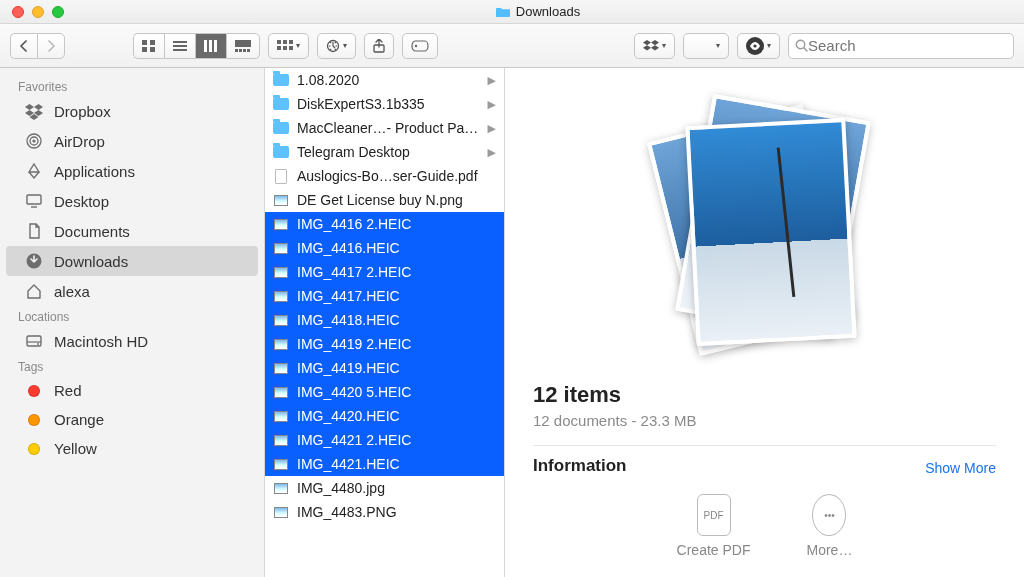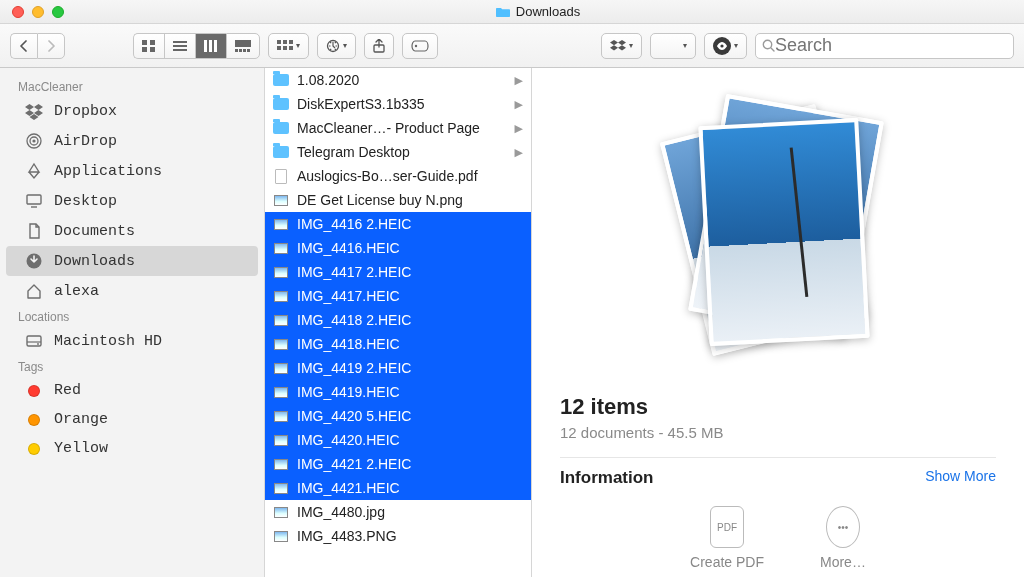--- a/index.html
+++ b/index.html
@@ -15,56 +15,56 @@
   .title-center .folder-glyph { color:#3fb6ff; font-size:14px;}
   
   .toolbar { height:44px; background:linear-gradient(#fafafa,#f1f1f1); border-bottom:1px solid #c9c9c9; display:flex; align-items:center; padding:0 10px; gap:8px;}
   .btn { height:26px; background:linear-gradient(#fff,#f4f4f4); border:1px solid #c6c6c6; border-radius:5px; display:flex; align-items:center; justify-content:center; padding:0 8px; font-size:13px; color:#444; cursor:default;}
   .btn-group { display:flex; }
   .btn-group .btn { border-radius:0; border-right:none;}
   .btn-group .btn:first-child { border-radius:5px 0 0 5px;}
   .btn-group .btn:last-child  { border-radius:0 5px 5px 0; border-right:1px solid #c6c6c6;}
   .btn.active { background:#6a6a6a; color:#fff;}
   .search { flex:0 0 160px; margin-left:auto; height:26px; border:1px solid #c6c6c6; border-radius:5px; background:#fff; display:flex; align-items:center; padding:0 6px; color:#888;}
-  .search input { border:none; outline:none; flex:1; font-size:18px; background:transparent; color:#333;}
+  .search input { border:none; outline:none; flex:1; font-size:15px; background:transparent; color:#333;}
   .spacer { flex:1; }
   svg { display:block; }
   .btn .caret { margin-left:3px; font-size:8px; color:#555;}
   
   .main { display:flex; height:calc(577px - 24px - 44px); }
   
   .sidebar { width:265px; background:#f3f3f3; border-right:1px solid #d6d6d6; overflow:hidden; padding-top:8px;}
   .sb-section { padding:4px 0 2px 18px; font-size:12px; color:#8a8a8a; font-weight:500;}
-  .sb-item { display:flex; align-items:center; gap:10px; padding:6px 12px 6px 18px; font-size:15px; color:#333; border-radius:4px; margin:0 6px;font-family:Liberation Mono, monospace;}
+  .sb-item { display:flex; align-items:center; gap:10px; padding:6px 12px 6px 18px; font-size:15px; color:#333; border-radius:4px; margin:0 6px;}
   .sb-item.sel { background:#d7d7d7; }
   .sb-icon { width:20px; display:flex; justify-content:center; color:#6e6e6e; }
   .tag-dot { width:12px; height:12px; border-radius:50%; border:1px solid rgba(0,0,0,.15);}
   
-  .filecol { width:267px; border-right:1px solid #d6d6d6; overflow:hidden; background:#fff;}
+  .filecol { width:240px; border-right:1px solid #d6d6d6; overflow:hidden; background:#fff;}
   .row { display:flex; align-items:center; height:24px; padding:0 8px; gap:8px; font-size:14px; white-space:nowrap; }
   .row .icon { width:16px; height:16px; flex:0 0 16px; display:flex; align-items:center; justify-content:center;}
   .row .label { flex:1; overflow:hidden; text-overflow:ellipsis;}
   .row .arrow { color:#9a9a9a; font-size:11px;}
   .row.selected { background:#0a60ff; color:#fff; }
   .folder-ic { width:16px; height:12px; background:#5ec2ff; border-radius:2px; position:relative;}
   .folder-ic::before{ content:""; position:absolute; top:-3px; left:0; width:7px; height:3px; background:#5ec2ff; border-radius:1px 1px 0 0;}
   .file-ic { width:12px; height:15px; background:#fff; border:1px solid #bbb; border-radius:1px;}
   .img-ic { width:14px; height:11px; background:linear-gradient(#7fb8ef,#dff 60%,#fff); border:1px solid #888;}
   
   .infocol { flex:1; background:#fff; display:flex; flex-direction:column; align-items:center; padding:18px 28px 0;}
   .preview-stack { position:relative; width:200px; height:270px; margin-top:6px; margin-bottom:20px;}
   .preview-stack .card { position:absolute; width:160px; height:220px; background:linear-gradient(#6fa4d8 0%, #3f73a9 55%, #d8e3ec 55%, #eef3f8 100%); border:4px solid #fff; box-shadow:0 2px 8px rgba(0,0,0,.25); border-radius:2px; left:20px; top:20px;}
   .preview-stack .c1 { transform:rotate(-14deg); left:6px; top:28px;}
   .preview-stack .c2 { transform:rotate(10deg); left:28px; top:14px;}
   .preview-stack .c3 { transform:rotate(-3deg); left:26px; top:30px; background:linear-gradient(#318bd6 0%, #1d5e9e 55%, #c9d9e6 55%, #eaf0f6 100%);}
   .preview-stack .mast { position:absolute; width:3px; height:150px; background:#2b2b2b; left:90px; top:22px; transform:rotate(-3deg);}
-  .info-title { align-self:flex-start; font-size:22px; font-weight:700; margin-top:12px;}
+  .info-title { align-self:flex-start; font-size:22px; font-weight:700; margin-top:0;}
   .info-sub { align-self:flex-start; color:#8a8a8a; margin-top:4px; font-size:15px;}
   .info-sep { width:100%; height:1px; background:#e6e6e6; margin:16px 0 10px;}
-  .info-row { width:100%; display:flex; justify-content:space-between; align-items:flex-start;}
+  .info-row { width:100%; display:flex; justify-content:space-between; align-items:flex-end;}
   .info-row h3 { font-size:17px; font-weight:700;}
   .info-row a { color:#1a73e8; font-size:14px; text-decoration:none;margin-left:45px;}
   .actions { display:flex; gap:56px; margin-top:18px; color:#888;}
   .action { display:flex; flex-direction:column; align-items:center; gap:6px; font-size:14px;}
   .action .circ { width:34px; height:42px; border:1.5px solid #bbb; border-radius:6px; display:flex; align-items:center; justify-content:center; font-size:10px; color:#888;}
   .action.more .circ { border-radius:50%; }
 </style>
 </head>
 <body>
 
@@ -196,21 +196,21 @@
           <line x1="9" y1="9" x2="12" y2="12" stroke="#9a9a9a" stroke-width="1.4" stroke-linecap="round"></line>
         </svg>
       </span>
     <input type="text" placeholder="Search" style="">
   </div>
 </div>
 
 <div class="main">
 
   <div class="sidebar" id="sidebar">
-      <div class="sb-section">MacCleaner</div>
+      <div class="sb-section">Favorites</div>
       <div class="sb-item">
         <span class="sb-icon">
           <svg width="18" height="18" viewBox="0 0 18 14">
             <path fill="#6e6e6e" d="M4.5 0 0 3l4.5 3L9 3zM13.5 0 9 3l4.5 3L18 3zM0 9l4.5 3L9 9 4.5 6zM9 9l4.5 3L18 9l-4.5-3zM4.5 13 9 10l4.5 3L9 16z"></path>
           </svg>
         </span>
         <span>Dropbox</span>
       </div>
       <div class="sb-item">
         <span class="sb-icon">
@@ -354,26 +354,20 @@
         <span class="icon">
           <span class="img-ic"></span>
         </span>
         <span class="label">IMG_4417 2.HEIC</span>
       </div>
       <div class="row selected">
         <span class="icon">
           <span class="img-ic"></span>
         </span>
         <span class="label">IMG_4417.HEIC</span>
-      </div>
-      <div class="row selected">
-        <span class="icon">
-          <span class="img-ic"></span>
-        </span>
-        <span class="label">IMG_4418 2.HEIC</span>
       </div>
       <div class="row selected">
         <span class="icon">
           <span class="img-ic"></span>
         </span>
         <span class="label">IMG_4418.HEIC</span>
       </div>
       <div class="row selected">
         <span class="icon">
           <span class="img-ic"></span>
@@ -426,21 +420,21 @@
 
   <div class="infocol">
     <div class="preview-stack">
       <div class="card c1"></div>
       <div class="card c2"></div>
       <div class="card c3">
           <div class="mast"></div>
         </div>
     </div>
     <div class="info-title">12 items</div>
-    <div class="info-sub">12 documents - 45.5 MB</div>
+    <div class="info-sub">12 documents - 23.3 MB</div>
     <div class="info-sep"></div>
     <div class="info-row">
       <h3>Information</h3>
       <a href="#">Show More</a>
     </div>
     <div class="actions">
       <div class="action">
         <div class="circ">PDF</div>
         <span>Create PDF</span>
       </div>

